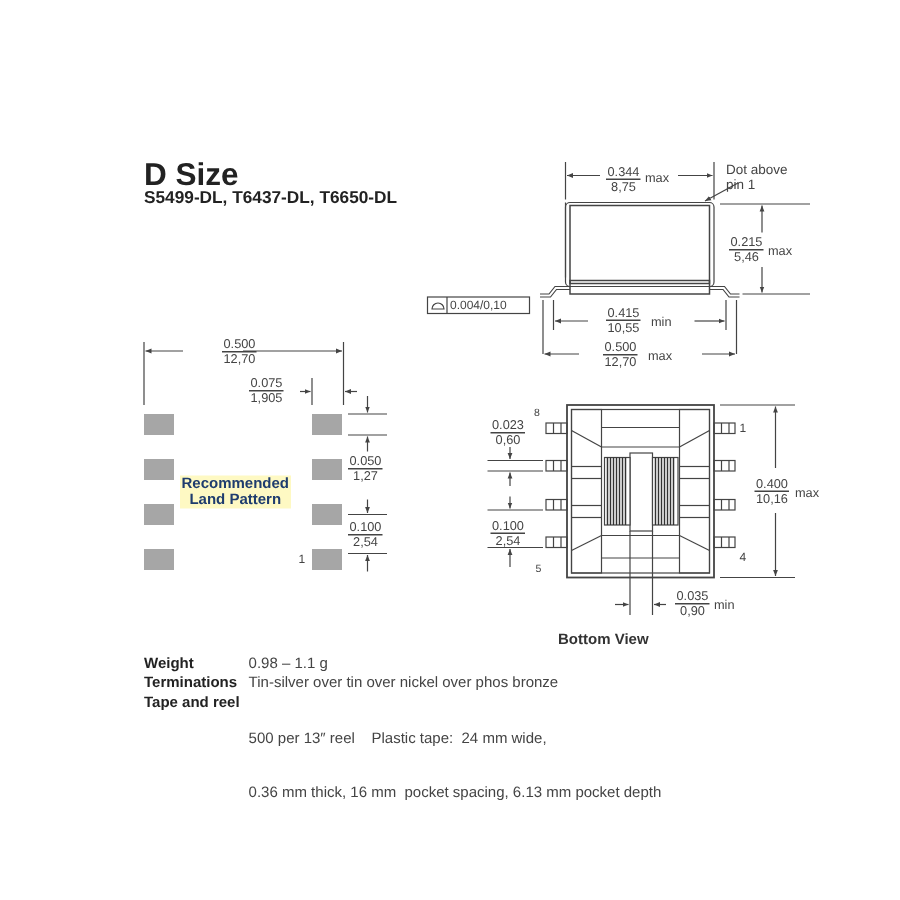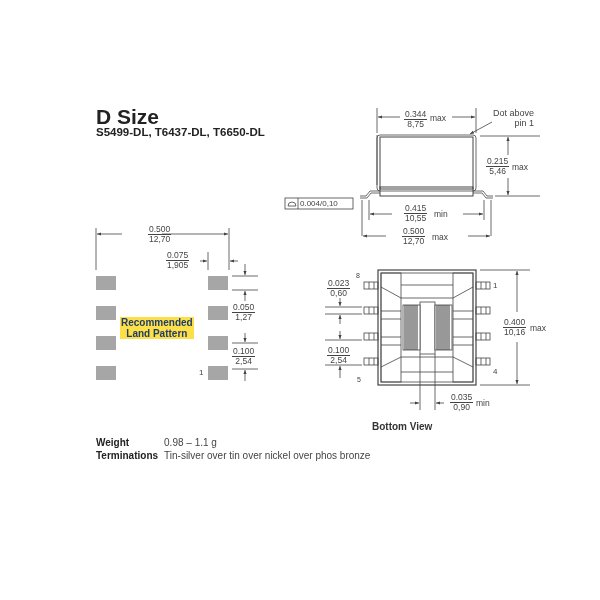--- a/index.html
+++ b/index.html
@@ -7,27 +7,27 @@
          font-family: "Liberation Sans", sans-serif; color: #333; }
   .abs { position: absolute; }
   .title { left: 96px; top: 105px; font-size: 21px; font-weight: bold; color: #222; }
   .subtitle { left: 96px; top: 126px; font-size: 11.5px; font-weight: bold; color: #222; }
   .dim { font-size: 8.5px; color: #444; line-height: 9px; text-align: center; }
   .dim .num { border-bottom: 1px solid #444; display: block; padding: 0 1px; }
   .dim .den { display: block; padding: 0 1px; }
   .suffix { font-size: 8.5px; color: #444; }
   .small { font-size: 8px; color: #444; }
   .land-label { left: 120px; top: 317px; font-size: 10px; font-weight: bold;
-                color: #1e3c6e; background: #fde047; text-align: center; line-height: 11px; padding: 0 1px; }
+                color: #1e3c6e; background: #fef9c3; text-align: center; line-height: 11px; padding: 0 1px; }
   .bottom-view { left: 372px; top: 421px; font-size: 10px; font-weight: bold; color: #333; }
   .specs { left: 96px; top: 437px; font-size: 10px; color: #444; }
   .specs table { border-collapse: collapse; }
   .specs td { padding: 0 4px 1px 0; vertical-align: top; line-height: 12px; }
   .specs td.k { font-weight: bold; color: #222; padding-right: 6px; white-space: nowrap; }
-  .note { font-size: 9px; color: #444; text-align: right; line-height: 10px; }
+  .note { font-size: 9px; color: #444; text-align: left; line-height: 10px; }
   svg { position: absolute; left: 0; top: 0; }
 </style>
 </head>
 <body>
 
 <div class="abs title">D Size</div>
 <div class="abs subtitle">S5499-DL, T6437-DL, T6650-DL</div>
 
 <svg width="600" height="600">
   <defs>
@@ -279,15 +279,22 @@
   <table>
     <tbody>
         <tr>
       <td class="k">Weight</td>
       <td>0.98 – 1.1 g</td>
     </tr>
     <tr>
       <td class="k">Terminations</td>
       <td>Tin-silver over tin over nickel over phos bronze</td>
     </tr>
+    <tr>
+      <td class="k">Tape and reel</td>
+      <td style="white-space:pre;">
+        <div>500 per 13″ reel    Plastic tape:  24 mm wide,</div>
+        <div>0.36 mm thick, 16 mm  pocket spacing, 6.13 mm pocket depth</div>
+      </td>
+    </tr>
   </tbody>
     </table>
 </div>
 
 </body></html>

